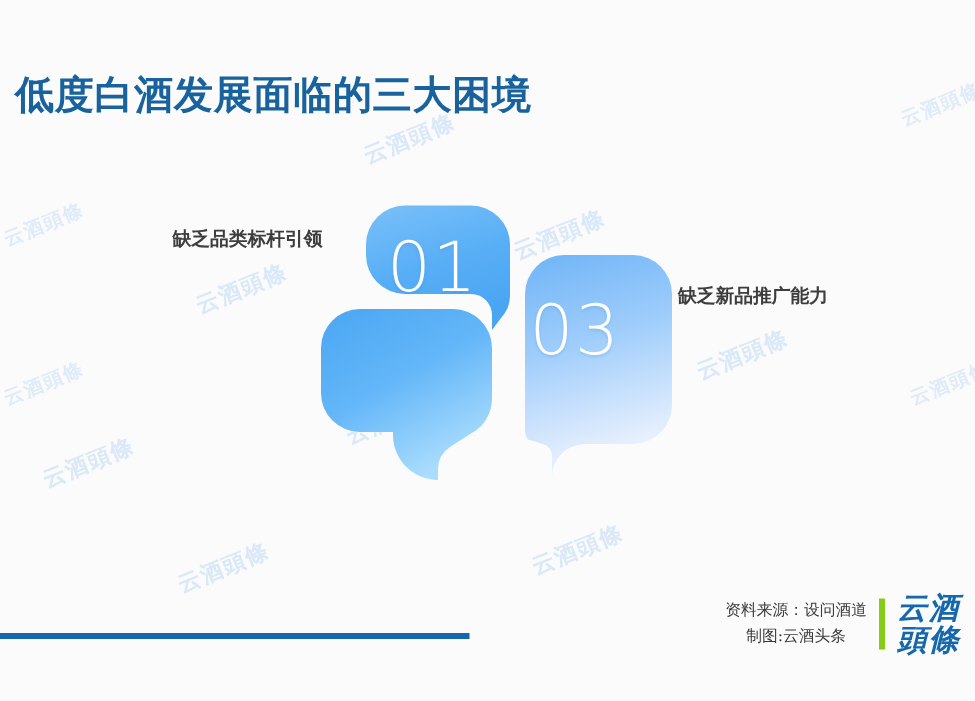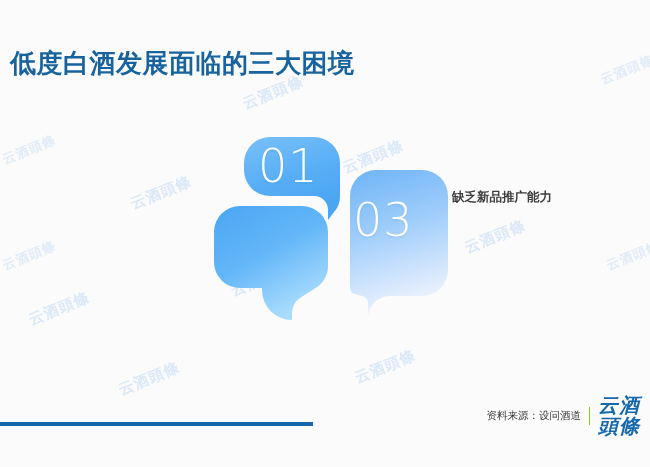--- a/index.html
+++ b/index.html
@@ -45,21 +45,21 @@
   .bubble-num{
     position:absolute;z-index:4;
     color:#ffffff;
     font-family:"DejaVu Sans","Liberation Sans",sans-serif;
     font-weight:300;
     font-size:46px;
     letter-spacing:1px;
     line-height:1;
     text-shadow:0 1px 2px rgba(40,120,190,.18);
   }
-  #num01{left:258px;top:143px;}
+  #num01{left:258px;top:155px;}
   #num02{left:228px;top:218px;}
   #num03{left:353px;top:197px;}
 
   
   .tb{position:absolute;z-index:5;}
   .tb .h{
     font-family:"DejaVu Sans","Liberation Sans",sans-serif;
     font-size:12.5px;
     font-weight:600;
     color:#3d3d3d;
@@ -85,21 +85,21 @@
     position:absolute;right:10px;top:395px;
     display:flex;align-items:center;z-index:6;
   }
   .foot-src{
     text-align:center;
     font-family:"DejaVu Serif","Liberation Serif",serif;
     color:#3b3b3b;
     font-size:10.5px;
     line-height:1.65;
     padding-right:8px;
-    border-right:1px solid #84cc16;
+    border-right:4px solid #84cc16;
   }
   .foot-logo{
     padding-left:8px;
     color:#1668ad;
     font-family:"DejaVu Serif","Liberation Serif",serif;
     font-weight:700;
     font-size:20px;
     line-height:1.05;
     letter-spacing:1px;
     font-style:italic;
@@ -151,31 +151,33 @@
 
     <path fill="url(#g01)" d="M244,163 a26,26 0 0 1 26,-26 h44 a26,26 0 0 1 26,26 v34 a22,22 0 0 1 -6,15 l-6,8 v-10 a14,14 0 0 0 -14,-14 h-44 a26,26 0 0 1 -26,-26 z"></path>
 
     <path fill="url(#g02)" d="M214,232 a26,26 0 0 1 26,-26 h62 a26,26 0 0 1 26,26 v34 a26,26 0 0 1 -14,23 l-14,9 a18,18 0 0 0 -8,15 v7 a30,30 0 0 1 -30,-30 v-2 h-22 a26,26 0 0 1 -26,-26 z"></path>
   </svg>
 
   <div class="bubble-num" id="num01">01</div>
   <div class="bubble-num" id="num03">03</div>
 
   <div class="tb" id="tb1">
+    <div class="h">缺乏品类标杆引领</div>
   </div>
 
 
   <div class="tb" id="tb3">
     <div class="h">缺乏新品推广能力</div>
   </div>
 
   <div class="foot-rule"></div>
   <div class="foot">
     <div class="foot-src">
       <div>资料来源：设问酒道</div>
+      <div>制图:云酒头条</div>
     </div>
     <div class="foot-logo">
       <div>云酒</div>
       <div>頭條</div>
     </div>
   </div>
 
 </div>
 
 </body></html>

